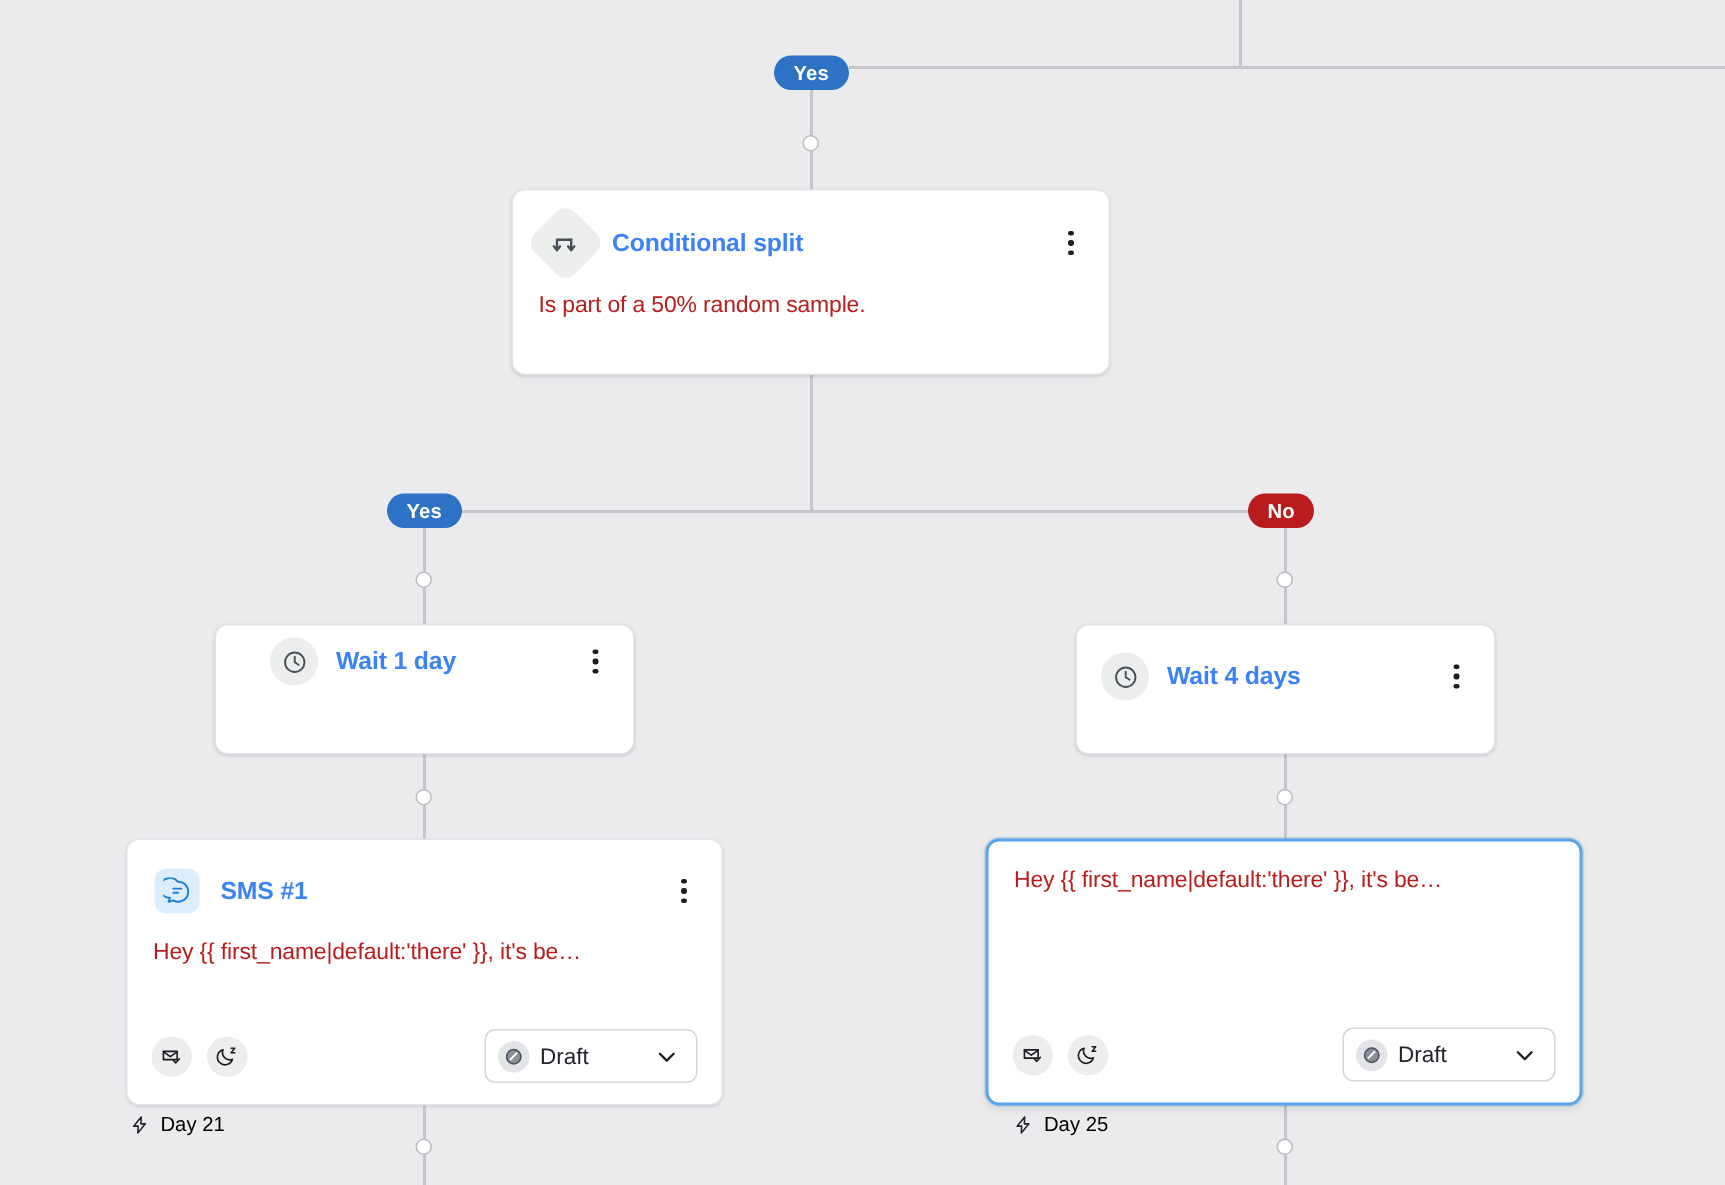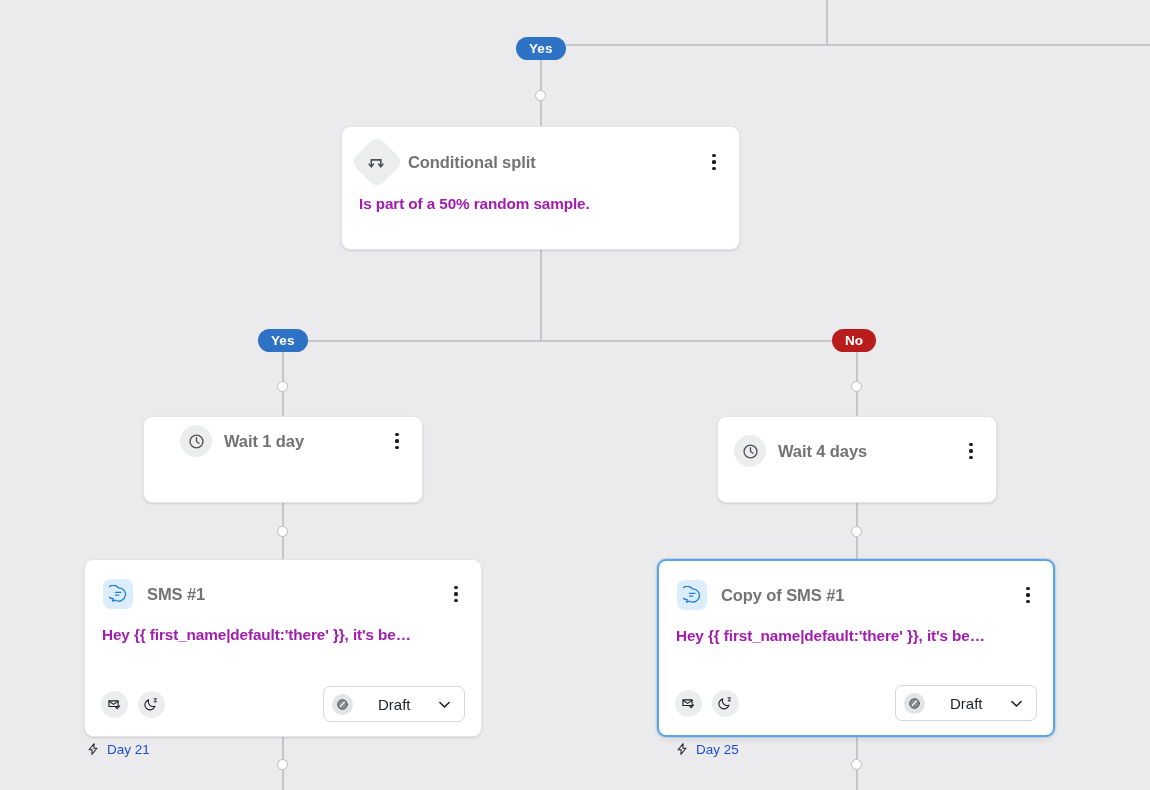--- a/index.html
+++ b/index.html
@@ -73,35 +73,34 @@
     display: flex;
     align-items: center;
     gap: 12px;
     padding: 16px 14px 0 16px;
     position: relative;
   }
 
   .card-title {
     font-size: 16.5px;
     font-weight: 700;
-    color: #737373;
+    color: #3b82f6;
     letter-spacing: -.1px;
     flex: 1;
     white-space: nowrap;
     overflow: hidden;
   }
 
   .card-body-text {
     padding: 14px 16px 0 17px;
     font-size: 15.3px;
-    color: #a21caf;
+    color: #b91c1c;
     white-space: nowrap;
     overflow: hidden;
     letter-spacing: -.1px;
-    font-weight: bold;
   }
 
   
   .kebab {
     width: 22px;
     height: 24px;
     display: flex;
     flex-direction: column;
     align-items: center;
     justify-content: center;
@@ -157,21 +156,21 @@
     width: 27px; height: 27px;
     border-radius: 50%;
     background: #eceded;
     display: flex; align-items: center; justify-content: center;
   }
 
   .status-select {
     margin-left: auto;
     display: flex;
     align-items: center;
-    gap: 25px;
+    gap: 7px;
     height: 36px;
     padding: 0 11px 0 8px;
     border: 1px solid #d4d6da;
     border-radius: 7px;
     background: #ffffff;
     cursor: pointer;
     min-width: 142px;
   }
   .status-dot {
     width: 21px; height: 21px; border-radius: 50%;
@@ -182,24 +181,24 @@
   .status-label {
     font-size: 15px;
     color: #21242c;
     flex: 1;
   }
 
   
   .day-label {
     position: absolute;
     display: flex;
-    align-items: flex-start;
+    align-items: flex-end;
     gap: 7px;
     font-size: 13.5px;
-    color: #1d4ed8;
+    color: #000000;
     white-space: nowrap;
   }
 </style>
 </head>
 <body>
 
 <div id="canvas">
 
   <div class="vline" style="left:826px; top:0px; height:45px;"></div>
 
@@ -342,35 +341,20 @@
   </div>
 
   <div class="day-label" style="left:86px; top:742px;">
     <svg width="14" height="14" viewBox="0 0 20 20" fill="none" stroke="#23262e" stroke-width="1.5" stroke-linejoin="round" stroke-linecap="round">
       <path d="M11.6 2.4 L4.4 11.1 h4.3 L8.4 17.6 L15.6 8.9 h-4.3z"></path>
     </svg>
     <span>Day 21</span>
   </div>
 
   <div class="card selected" style="left:657px; top:559px; width:398px; height:178px;">
-    <div class="card-head" style="padding:19px 14px 0 18px; gap:14px;">
-      <div class="chip-sms">
-        <svg width="19" height="19" viewBox="0 0 22 22" fill="none" stroke="#1a7fd4" stroke-width="1.5" stroke-linecap="round" stroke-linejoin="round">
-          <path d="M11 3.3a7.7 7.7 0 1 0-6.1 12.4l-.9 3.1 3.4-1.2A7.7 7.7 0 1 0 11 3.3z"></path>
-          <path d="M7.6 8.6h6.2"></path>
-          <path d="M7.6 11.8h3.6"></path>
-        </svg>
-      </div>
-      <div class="card-title">Copy of SMS #1</div>
-      <div class="kebab">
-        <i></i>
-          <i></i>
-          <i></i>
-      </div>
-    </div>
 
     <div class="card-body-text" style="padding-top:17px;">Hey {{ first_name|default:'there' }}, it's be…</div>
 
     <div class="card-footer">
       <div class="mini-icons">
         <div class="mini-icon">
           <svg width="15" height="15" viewBox="0 0 20 20" fill="none" stroke="#1b1d23" stroke-width="1.45" stroke-linecap="round" stroke-linejoin="round">
             <path d="M2.6 5.2h12.2v7.4H2.6z"></path>
             <path d="M2.6 5.6l6.1 4.3 6.1-4.3"></path>
             <path d="M11.6 13.4l2 2 3.2-3.6"></path>

